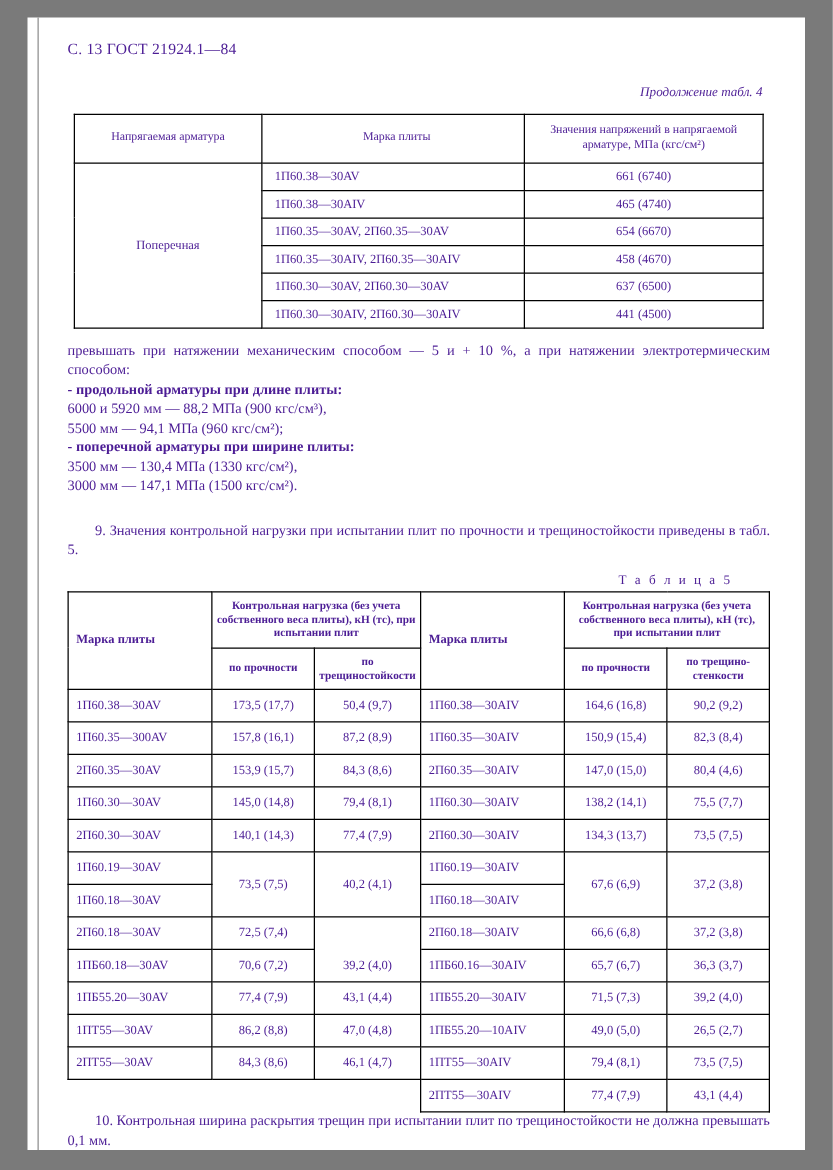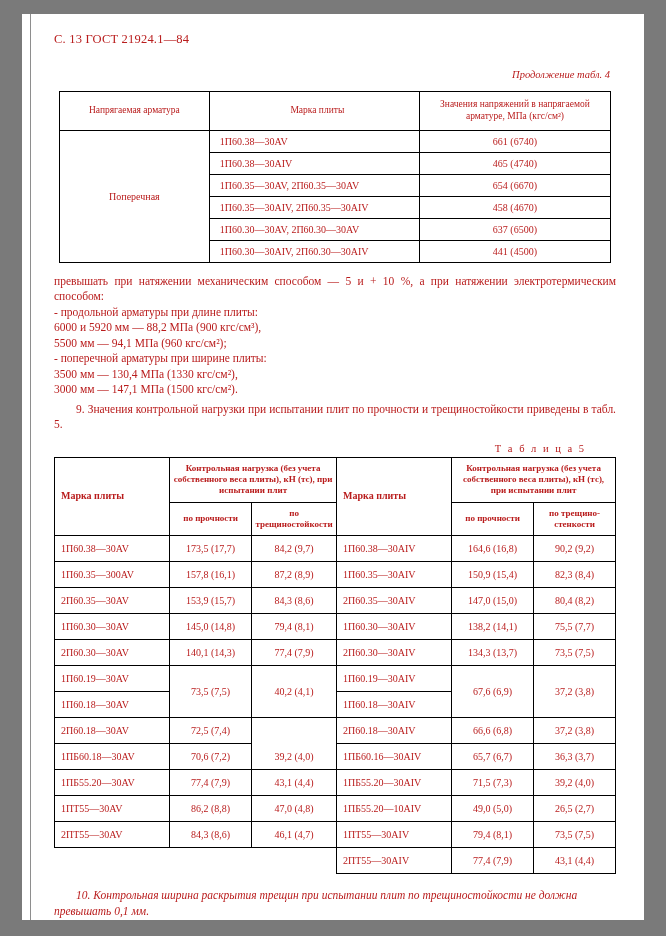--- a/index.html
+++ b/index.html
@@ -15,21 +15,21 @@
   }
   .page {
     position: absolute;
     left: 22px;
     top: 14px;
     width: 622px;
     height: 906px;
     background: #ffffff;
     box-sizing: border-box;
     padding: 18px 28px 10px 32px;
-    color: #b91c1c;
+    color: #4c1d95;
   }
   .page::before {
     content: "";
     position: absolute;
     left: 8px;
     top: 0;
     bottom: 0;
     width: 1px;
     background: #8e8e8e;
   }
@@ -82,21 +82,21 @@
     text-align: center;
     vertical-align: middle;
   }
   .body-text {
     font-size: 11.5px;
     line-height: 1.35;
     margin-top: 10px;
     text-align: justify;
   }
   .body-text p { margin: 0; }
-  .indent1 { margin-left: 24px; }
+  .indent1 { margin-left: 24px; font-weight: bold; }
   .indent2 { margin-left: 50px; }
   .para-ind { text-indent: 22px; }
   .tbl5-label {
     text-align: right;
     font-size: 10.5px;
     margin: 10px 0 3px 0;
     padding-right: 30px;
     letter-spacing: 2px;
     font-family: Liberation Serif, serif;
   }
@@ -126,24 +126,22 @@
     text-align: center;
     width: 76px;
   }
   .t5 tbody td {
     height: 17px;
   }
   .noborder-b { border-bottom: none !important; }
   .noborder-t { border-top: none !important; }
   .footer-text {
     font-size: 11.5px;
-    margin-top: 14px;
     line-height: 1.35;
     text-indent: 22px;
-    font-style: italic;
   }
 </style>
 </head>
 <body>
 
 <div class="page">
 
   <div class="header">С. 13 ГОСТ 21924.1—84</div>
 
   <div class="cont-label">Продолжение табл. 4</div>
@@ -186,21 +184,21 @@
   </table>
 
   <div class="body-text">
     <p>превышать при натяжении механическим способом — 5 и + 10 %, а при натяжении электротермическим способом:</p>
     <p class="indent1">- продольной арматуры при длине плиты:</p>
     <p class="indent2">6000 и 5920 мм — 88,2 МПа (900 кгс/см³),</p>
     <p class="indent2">5500 мм — 94,1 МПа (960 кгс/см²);</p>
     <p class="indent1">- поперечной арматуры при ширине плиты:</p>
     <p class="indent2">3500 мм — 130,4 МПа (1330 кгс/см²),</p>
     <p class="indent2">3000 мм — 147,1 МПа (1500 кгс/см²).</p>
-    <p class="para-ind" style="margin-top:4px">9. Значения контрольной нагрузки при испытании плит по прочности и трещиностойкости приведены в табл. 5.</p>
+    <p class="para-ind" style="margin-top:20px">9. Значения контрольной нагрузки при испытании плит по прочности и трещиностойкости приведены в табл. 5.</p>
   </div>
 
   <div class="tbl5-label">Т а б л и ц а   5</div>
 
   <table class="t5">
     <thead>
       <tr>
         <th class="mark" rowspan="2">Марка плиты</th>
         <th colspan="2">Контрольная нагрузка (без учета собственного веса плиты), кН (тс), при испытании плит</th>
         <th class="mark" rowspan="2">Марка плиты</th>
@@ -210,40 +208,40 @@
         <th class="num">по прочности</th>
         <th class="num">по трещиностойкости</th>
         <th class="num">по прочности</th>
         <th class="num">по трещино- стенкости</th>
       </tr>
     </thead>
     <tbody>
       <tr>
         <td class="mark">1П60.38—30AV</td>
         <td class="num">173,5 (17,7)</td>
-        <td class="num">84,2 (9,7)</td>
+        <td class="num">50,4 (9,7)</td>
         <td class="mark">1П60.38—30AIV</td>
         <td class="num">164,6 (16,8)</td>
         <td class="num">90,2 (9,2)</td>
       </tr>
       <tr>
         <td class="mark">1П60.35—300AV</td>
         <td class="num">157,8 (16,1)</td>
         <td class="num">87,2 (8,9)</td>
         <td class="mark">1П60.35—30AIV</td>
         <td class="num">150,9 (15,4)</td>
         <td class="num">82,3 (8,4)</td>
       </tr>
       <tr>
         <td class="mark">2П60.35—30AV</td>
         <td class="num">153,9 (15,7)</td>
         <td class="num">84,3 (8,6)</td>
         <td class="mark">2П60.35—30AIV</td>
         <td class="num">147,0 (15,0)</td>
-        <td class="num">80,4 (8,2)</td>
+        <td class="num">80,4 (4,6)</td>
       </tr>
       <tr>
         <td class="mark">1П60.30—30AV</td>
         <td class="num">145,0 (14,8)</td>
         <td class="num">79,4 (8,1)</td>
         <td class="mark">1П60.30—30AIV</td>
         <td class="num">138,2 (14,1)</td>
         <td class="num">75,5 (7,7)</td>
       </tr>
       <tr>

